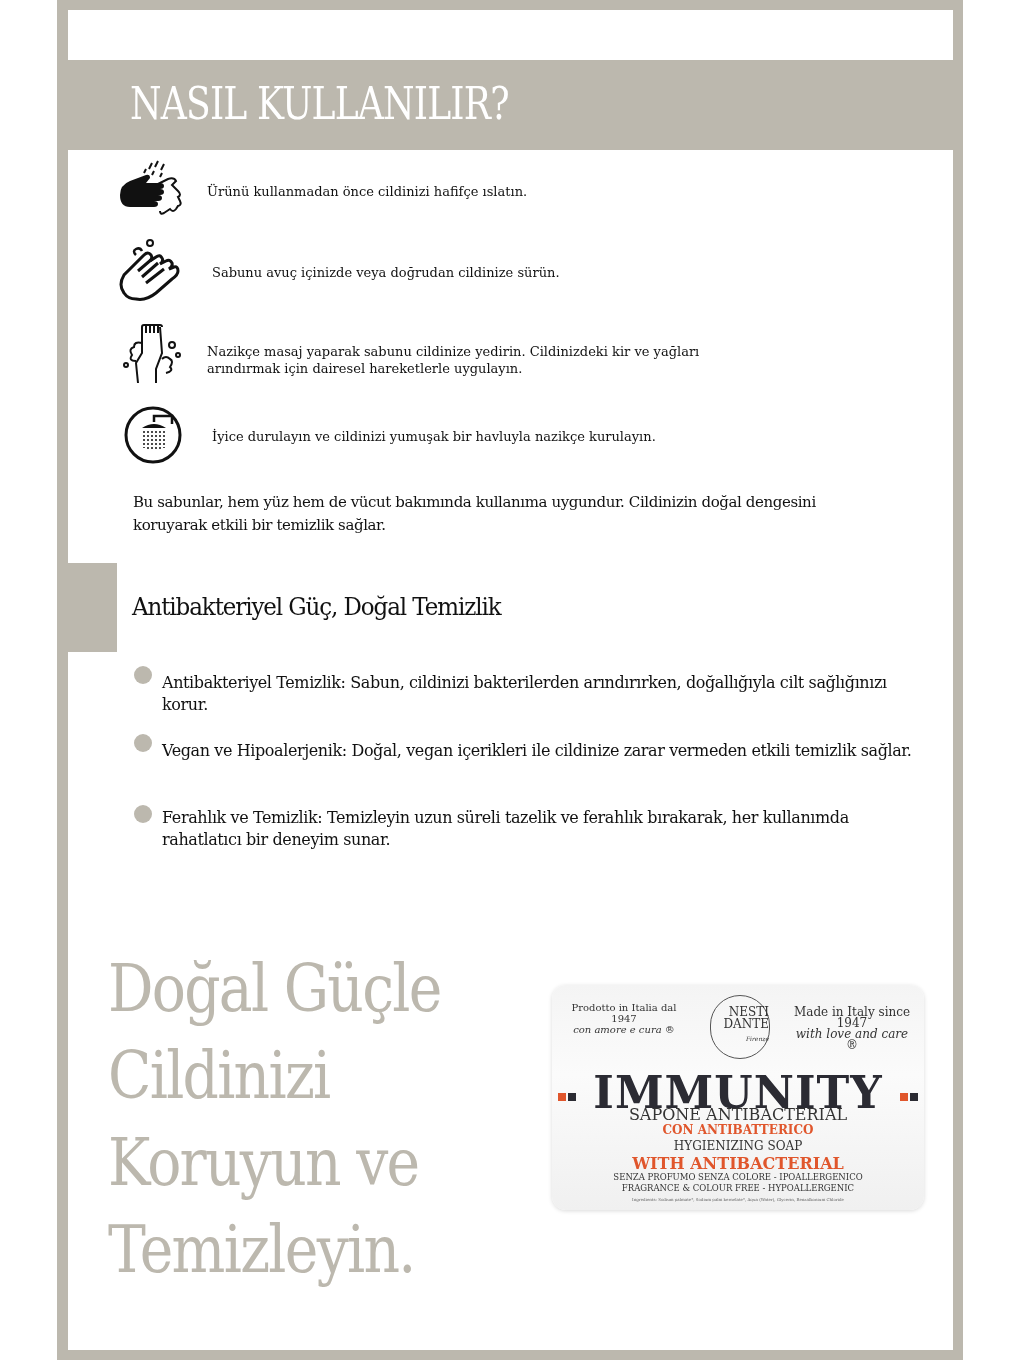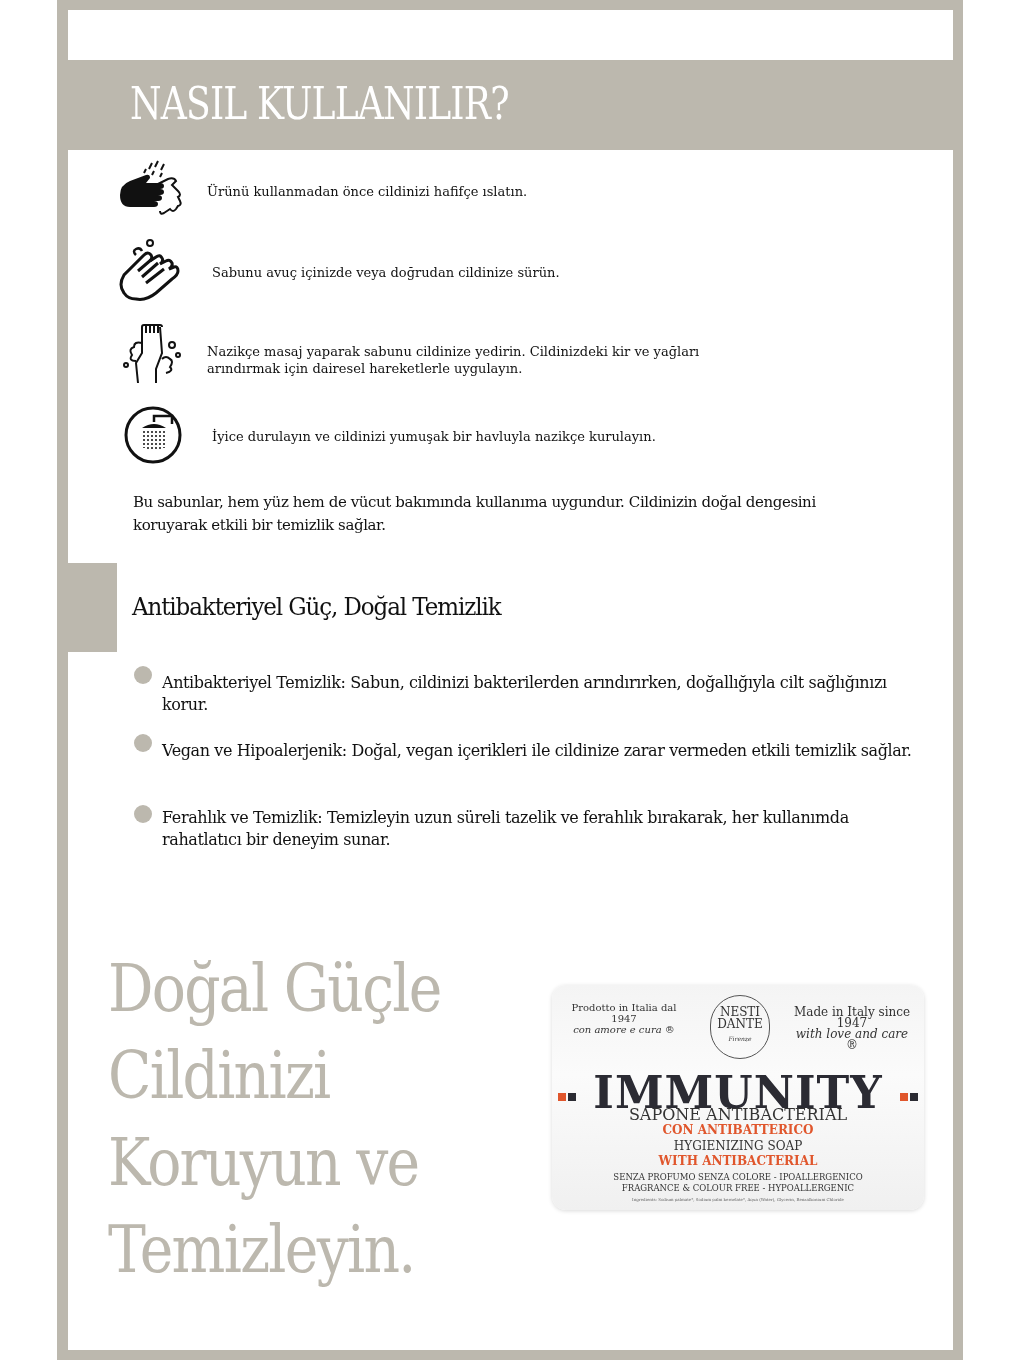--- a/index.html
+++ b/index.html
@@ -27,21 +27,21 @@
   .tagline { position:absolute; left:108px; top:945px; font-family:"DejaVu Serif", serif; font-size:66px;
              line-height:87px; color:#bcb8ae; letter-spacing:-2px; transform:scaleX(0.86);
              transform-origin:left top; }
   .tagline div { white-space:nowrap; }
   .soap { position:absolute; left:552px; top:985px; width:372px; height:225px; background:linear-gradient(180deg,#f4f4f4,#fbfbfb 40%,#f0f0f0);
           border-radius:14px; box-shadow: 0 1px 4px rgba(0,0,0,0.15); font-family:"DejaVu Serif", serif; text-align:center; }
   .soap .made-left { position:absolute; left:12px; top:17px; width:120px; font-size:10px; color:#333; line-height:11px; }
   .soap .made-right { position:absolute; right:12px; top:22px; width:120px; font-size:12px; color:#333; line-height:11px; }
   .soap .italic { font-style:italic; }
   .soap .logo { position:absolute; left:158px; top:10px; width:60px; height:64px; border:1px solid #555; border-radius:30px;
-                font-size:12px; line-height:12px; color:#333; padding-top:10px; box-sizing:border-box; }
+                font-size:12px; line-height:12px; color:#333; padding-top:10px; box-sizing:border-box;text-align:right; }
   .soap .logo small { display:block; font-size:6px; font-style:italic; margin-top:3px; }
   .soap .brand { position:absolute; left:0; right:0; top:82px; font-size:44px; font-weight:bold; color:#2b2b33; letter-spacing:1px; }
   .soap .sq { display:inline-block; width:8px; height:8px; margin:1px; vertical-align:middle; }
   .soap .line { position:absolute; left:0; right:0; font-size:14px; color:#333; }
   .soap .red { color:#e0562c; font-weight:bold; }
   .soap .small { font-size:8.5px; color:#333; }
   .soap .fine { position:absolute; left:30px; right:30px; top:212px; font-size:4px; color:#666; }
 </style>
 </head>
 <body>
@@ -149,17 +149,17 @@
     <div class="italic">with love and care ®</div>
   </div>
   <div class="brand">
     <span><span class="sq" style="background:#e0562c"></span><span class="sq" style="background:#2b2b33"></span></span>
     <span>IMMUNITY</span>
     <span><span class="sq" style="background:#e0562c"></span><span class="sq" style="background:#2b2b33"></span></span>
   </div>
   <div class="line" style="top:120px; font-size:16px;">SAPONE ANTIBACTERIAL</div>
   <div class="line red" style="top:138px; font-size:12px;">CON ANTIBATTERICO</div>
   <div class="line" style="top:154px; font-size:12px;">HYGIENIZING SOAP</div>
-  <div class="line red" style="top:169px; font-size:12px;">WITH ANTIBACTERIAL</div>
+  <div class="line red" style="top:169px; font-size:16px;">WITH ANTIBACTERIAL</div>
   <div class="line small" style="top:187px;">SENZA PROFUMO SENZA COLORE - IPOALLERGENICO</div>
   <div class="line small" style="top:198px;">FRAGRANCE &amp; COLOUR FREE - HYPOALLERGENIC</div>
   <div class="fine">Ingredients: Sodium palmate*, Sodium palm kernelate*, Aqua (Water), Glycerin, Benzalkonium Chloride</div>
 </div>
 
 </body></html>

